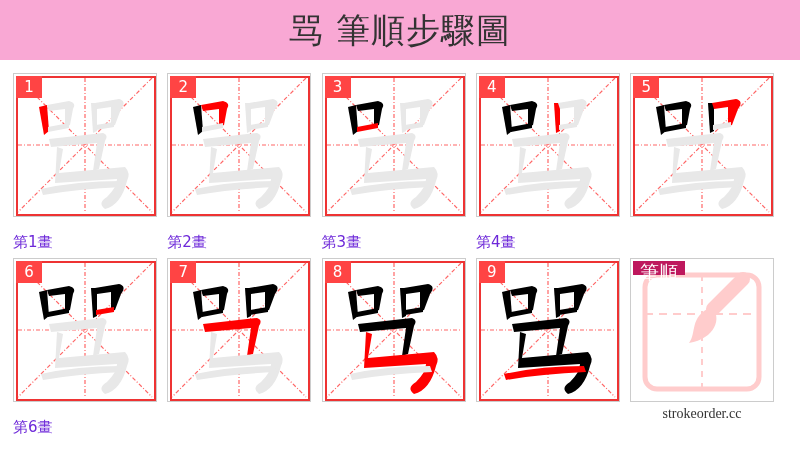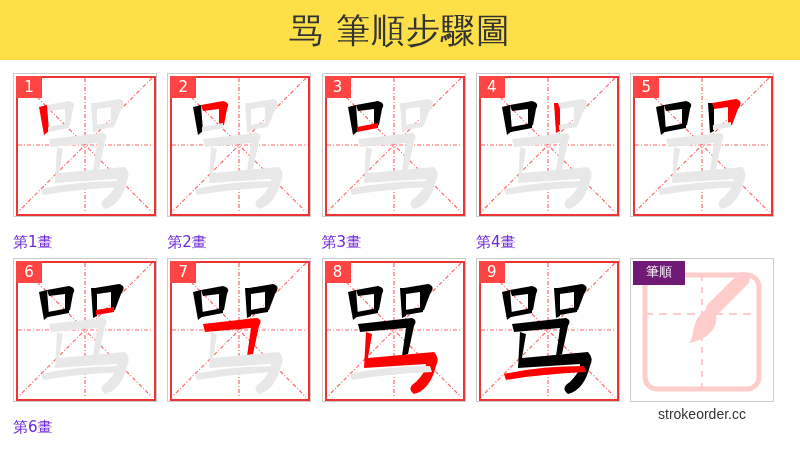--- a/index.html
+++ b/index.html
@@ -1,26 +1,26 @@
 <!DOCTYPE html>
 <html><head>
 <meta charset="utf-8">
 <style>
   html,body{margin:0;padding:0;}
   body{width:800px;height:458px;background:#fff;position:relative;overflow:hidden;font-family:"DejaVu Sans",sans-serif;}
-  .header{position:absolute;left:0;top:0;width:800px;height:60px;background:#fde047;}
+  .header{position:absolute;left:0;top:0;width:800px;height:60px;background:#f9a8d4;}
   .title{position:absolute;left:0;top:0;width:800px;height:60px;line-height:60px;text-align:center;font-size:34px;color:#333;letter-spacing:1px;}
   .cell{position:absolute;width:144px;height:144px;}
   .box{position:absolute;left:0;top:0;width:142px;height:142px;border:1px solid #ccc;background:#fff;}
   .inner{position:absolute;left:2px;top:2px;width:136px;height:136px;border:2px solid #e33;}
   .num{position:absolute;left:2px;top:2px;width:26px;height:22px;background:#f44;color:#fff;font-size:15px;line-height:22px;text-align:center;z-index:3;}
   .cap{position:absolute;left:0;top:160px;width:144px;text-align:left;font-size:15px;color:#6d28d9;}
   svg{position:absolute;left:0;top:0;}
-  .logo-tag{position:absolute;left:2px;top:2px;width:52px;height:24px;background:#701a75;color:#fff;font-size:13px;line-height:22px;text-align:center;z-index:3;}
-  .logo-cap{position:absolute;left:-6px;top:148px;width:156px;text-align:center;font-family:Liberation Sans, sans-serif;font-size:14px;color:#333;}
+  .logo-tag{position:absolute;left:2px;top:2px;width:52px;height:14px;background:#be185d;color:#fff;font-size:19px;line-height:22px;text-align:center;z-index:3;}
+  .logo-cap{position:absolute;left:-6px;top:148px;width:156px;text-align:center;font-family:Liberation Serif, serif;font-size:14px;color:#333;}
   .logo-text{position:absolute;left:0;top:78px;width:144px;text-align:center;font-size:28px;font-weight:bold;color:#555;letter-spacing:4px;}
 </style>
 </head>
 <body>
 
 <div class="header">
   <div class="title">骂 筆順步驟圖</div>
 </div>
 
 <div id="grid">

